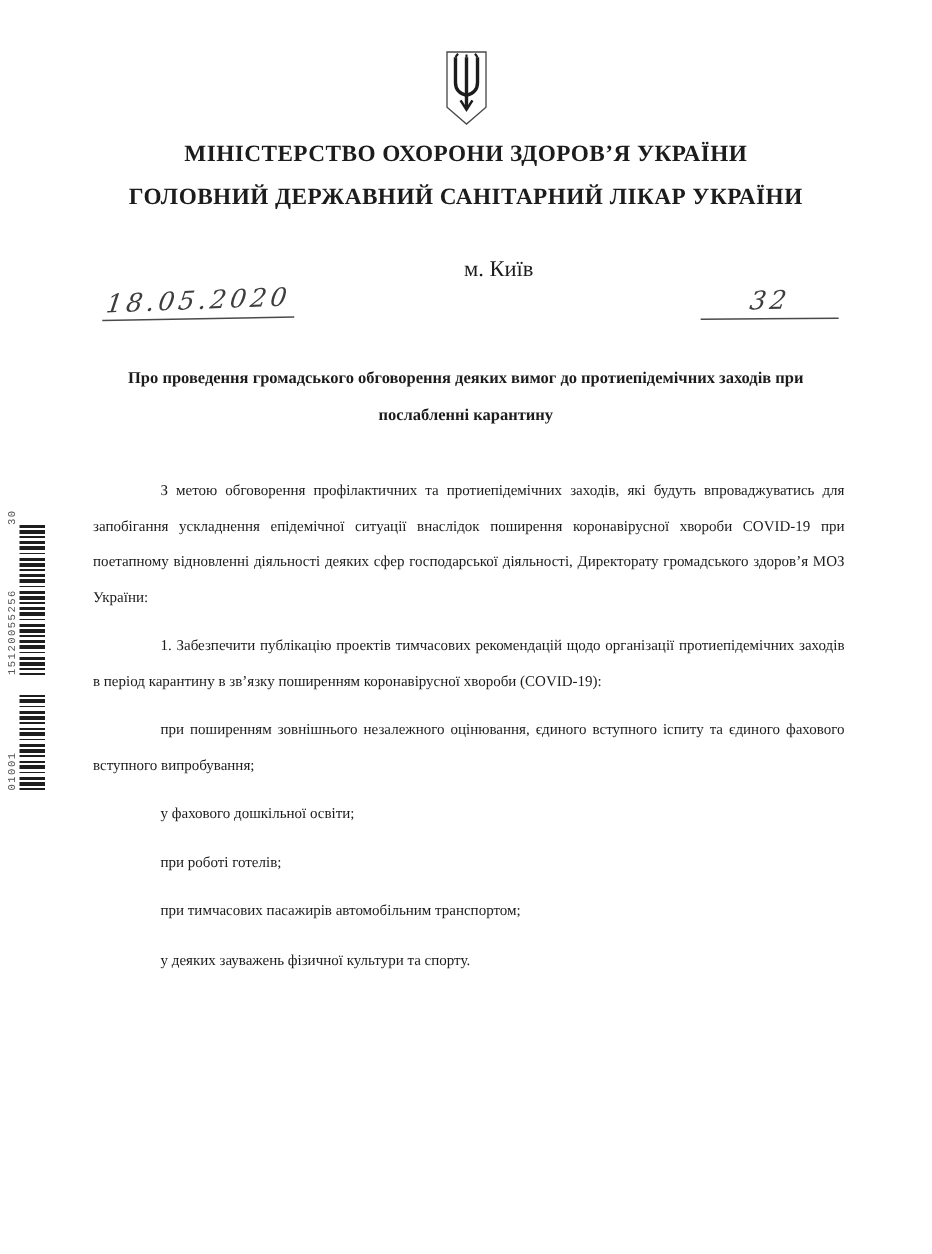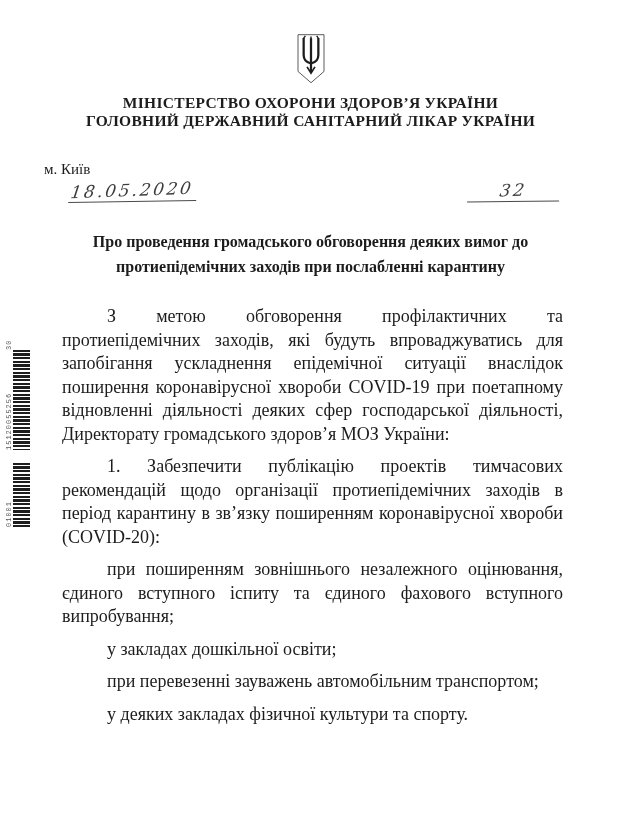--- a/index.html
+++ b/index.html
@@ -13,24 +13,24 @@
   }
   .page { position: relative; width: 621px; height: 836px; background: #fff; }
 
   
   .emblem-wrap { display: flex; justify-content: center; padding-top: 33px; }
   .emblem-wrap svg { display: block; }
 
   
   .hdr { text-align: center; font-weight: bold; font-size: 15.5px; letter-spacing: 0.3px; }
   .hdr.ministry  { margin-top: 9px; }
-  .hdr.authority { }
+  .hdr.authority { margin-top: 11px; }
   .hdr.doctype   { margin-top: 13px; letter-spacing: 0.6px; }
 
-  .city { text-align: left; font-size: 15px; margin-top: 31px; padding-left: 44px; }
+  .city { text-align: center; font-size: 15px; margin-top: 31px; padding-left: 44px; }
 
   
   .fields-row {
     display: flex; justify-content: space-between;
     padding: 0 62px 0 68px; margin-top: 2px;
     align-items: flex-end;
   }
   .hand {
     font-family: "DejaVu Serif", serif;
     font-style: italic;
@@ -48,28 +48,28 @@
   }
   .hand-line.date-line { width: 128px; transform: rotate(-1deg); }
   .hand-line.num-line  { width: 92px;  transform: rotate(-0.5deg); }
 
   
   .doc-title {
     margin: 27px auto 0 auto;
     max-width: 462px;
     text-align: center;
     font-weight: bold;
-    font-size: 16px;
+    font-size: 11px;
     line-height: 25px;
   }
 
   
   .body-text {
     margin: 26px 58px 0 62px;
-    font-size: 18px;
+    font-size: 10px;
     line-height: 23.5px;
     text-align: justify;
   }
   .body-text p { text-indent: 45px; margin-bottom: 9px; }
 
   
   .barcode { position: absolute; left: 4px; top: 336px; display: flex; }
   .bc-digits {
     width: 9px; display: flex; flex-direction: column; align-items: center;
     font-family: "Liberation Mono", "DejaVu Sans Mono", monospace;
@@ -132,20 +132,21 @@
     </span>
     <span class="hand-line num-line">
       <span class="hand">32</span>
     </span>
   </div>
 
   <div class="doc-title">Про проведення громадського обговорення деяких вимог до протиепідемічних заходів при послабленні карантину</div>
 
   <div class="body-text">
       <p>З метою обговорення профілактичних та протиепідемічних заходів, які будуть впроваджуватись для запобігання ускладнення епідемічної ситуації внаслідок поширення коронавірусної хвороби COVID-19 при поетапному відновленні діяльності деяких сфер господарської діяльності, Директорату громадського здоров’я МОЗ України:</p>
-      <p>1. Забезпечити публікацію проектів тимчасових рекомендацій щодо організації протиепідемічних заходів в період карантину в зв’язку поширенням коронавірусної хвороби (COVID-20):</p>
+      <p>1. Забезпечити публікацію проектів тимчасових рекомендацій щодо організації протиепідемічних заходів в період карантину в зв’язку поширенням коронавірусної хвороби (COVID-19):</p>
       <p>при поширенням зовнішнього незалежного оцінювання, єдиного вступного іспиту та єдиного фахового вступного випробування;</p>
-      <p>у закладах дошкільної освіти;</p>
-      <p>при перевезенні зауважень автомобільним транспортом;</p>
-      <p>у деяких закладах фізичної культури та спорту.</p>
+      <p>у фахового дошкільної освіти;</p>
+      <p>при роботі готелів;</p>
+      <p>при тимчасових пасажирів автомобільним транспортом;</p>
+      <p>у деяких зауважень фізичної культури та спорту.</p>
     </div>
 
 </div>
 
 </body></html>

